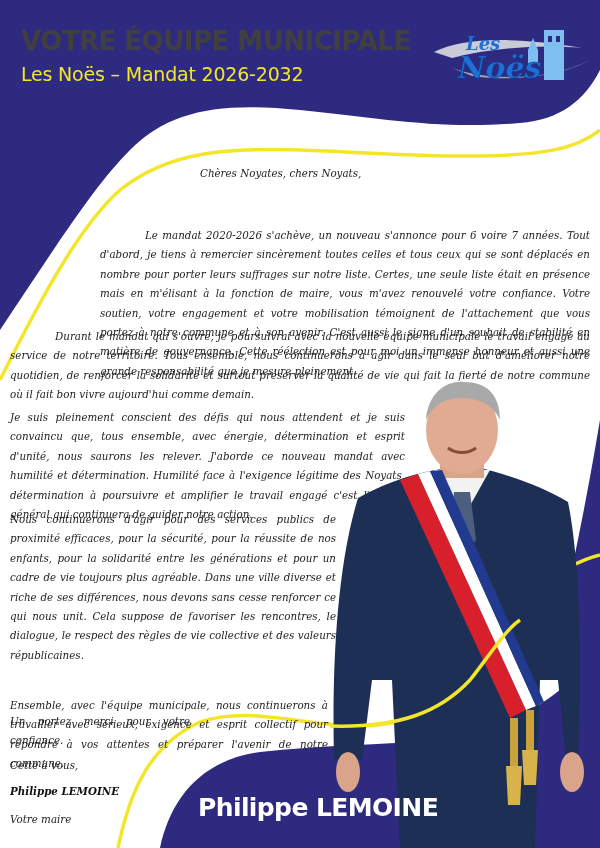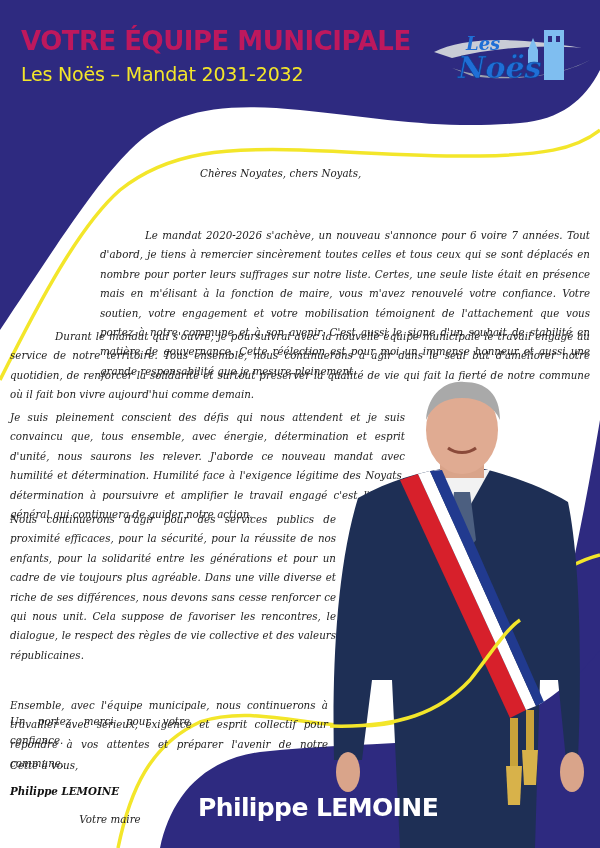--- a/index.html
+++ b/index.html
@@ -1,53 +1,53 @@
 <!DOCTYPE html>
 <html><head>
 <meta charset="utf-8">
 <style>
   html, body { margin: 0; padding: 0; }
   body { width: 600px; height: 848px; position: relative; overflow: hidden; background: #ffffff; font-family: "DejaVu Sans", sans-serif; }
   .bg { position: absolute; left: 0; top: 0; width: 600px; height: 848px; }
-  .header-title { position: absolute; left: 21px; top: 26px; color: #be185d; font-family: "DejaVu Sans", sans-serif; font-weight: bold; font-size: 26px; letter-spacing: -0.5px; white-space: nowrap; }
+  .header-title { position: absolute; left: 21px; top: 26px; color: #404040; font-family: "DejaVu Sans", sans-serif; font-weight: bold; font-size: 26px; letter-spacing: -0.5px; white-space: nowrap; }
   .header-sub { position: absolute; left: 21px; top: 63px; color: #f3e62a; font-family: "DejaVu Sans", sans-serif; font-size: 19px; letter-spacing: -0.2px; white-space: nowrap; }
   .logo { position: absolute; left: 432px; top: 20px; width: 160px; height: 70px; }
   .letter { position: absolute; font-family: "DejaVu Serif", serif; font-style: italic; color: #222; font-size: 10.3px; line-height: 19.4px; }
   .letter p { margin: 0; }
   .p-greet { left: 200px; top: 164px; width: 360px; }
   .p1 { left: 100px; top: 186px; width: 490px; text-align: justify; text-indent: 45px; margin-top: 40px; }
   .p2 { left: 10px; top: 327px; width: 580px; text-align: justify; text-indent: 45px; }
   .p3 { left: 10px; top: 408px; width: 395px; text-align: justify; }
   .p4 { left: 10px; top: 510px; width: 326px; text-align: justify; }
   .p5 { left: 10px; top: 648px; width: 318px; text-align: justify; margin-top: 48px; }
   .p6 { left: 10px; top: 712px; width: 180px; text-align: justify; }
   .p7 { left: 10px; top: 756px; width: 200px; }
   .p8 { left: 10px; top: 782px; width: 200px; font-weight: bold; font-style: italic; color: #111; }
-  .p9 { left: 10px; top: 810px; width: 200px; text-align: center; }
+  .p9 { left: 10px; top: 810px; width: 200px; }
   .photo { position: absolute; left: 330px; top: 380px; width: 260px; height: 468px; }
   .name-banner { position: absolute; left: 198px; top: 793px; color: #ffffff; font-family: "DejaVu Sans", sans-serif; font-weight: bold; font-size: 25px; letter-spacing: -0.6px; white-space: nowrap; }
 </style>
 </head>
 <body>
 
 <svg class="bg" viewBox="0 0 600 848" xmlns="http://www.w3.org/2000/svg">
 
   <path d="M0,0 H600 V70 C585,100 560,120 520,123 C440,130 380,118 300,110 C220,102 170,110 130,150 C95,185 60,240 0,330 Z" fill="#2e2a80"></path>
 
   <path d="M600,130 C575,150 540,155 480,156 C420,157 360,152 300,150 C230,148 170,150 120,190 C80,225 40,300 0,380" fill="none" stroke="#f3e62a" stroke-width="3.5"></path>
 
   <path d="M600,420 V848 H560 V620 C575,560 590,480 600,420 Z" fill="#2e2a80"></path>
 
   <path d="M160,848 C170,800 200,760 260,752 C320,745 380,745 440,740 C500,735 560,700 600,650 V848 Z" fill="#2e2a80"></path>
 
   <path d="M118,848 C130,790 150,745 200,722 C250,705 310,727 360,726 C420,725 470,700 500,640 C520,600 560,565 600,555" fill="none" stroke="#f3e62a" stroke-width="3.5"></path>
 </svg>
 
 <div class="header-title">VOTRE ÉQUIPE MUNICIPALE</div>
-<div class="header-sub">Les Noës – Mandat 2031-2032</div>
+<div class="header-sub">Les Noës – Mandat 2026-2032</div>
 
 <svg class="logo" viewBox="0 0 160 70" xmlns="http://www.w3.org/2000/svg">
   <path d="M2,32 C30,18 80,16 150,28 C110,24 60,28 20,38 Z" fill="#c9ccd6"></path>
   <path d="M20,48 C60,62 120,60 158,40 C130,56 80,62 40,56 Z" fill="#9aa0ae"></path>
   <rect x="112" y="10" width="20" height="50" fill="#7fbef0"></rect>
   <rect x="116" y="16" width="4" height="6" fill="#2e2a80"></rect>
   <rect x="124" y="16" width="4" height="6" fill="#2e2a80"></rect>
   <path d="M96,30 L101,18 L106,30 V44 H96 Z" fill="#7fbef0"></path>
   <text x="34" y="30" font-family="DejaVu Serif, serif" font-style="italic" font-weight="bold" font-size="18" fill="#1f6fd6">Les</text>
   <text x="26" y="58" font-family="DejaVu Serif, serif" font-style="italic" font-weight="bold" font-size="30" fill="#1f6fd6" stroke="#0c3f8f" stroke-width="0.6">Noës</text>

